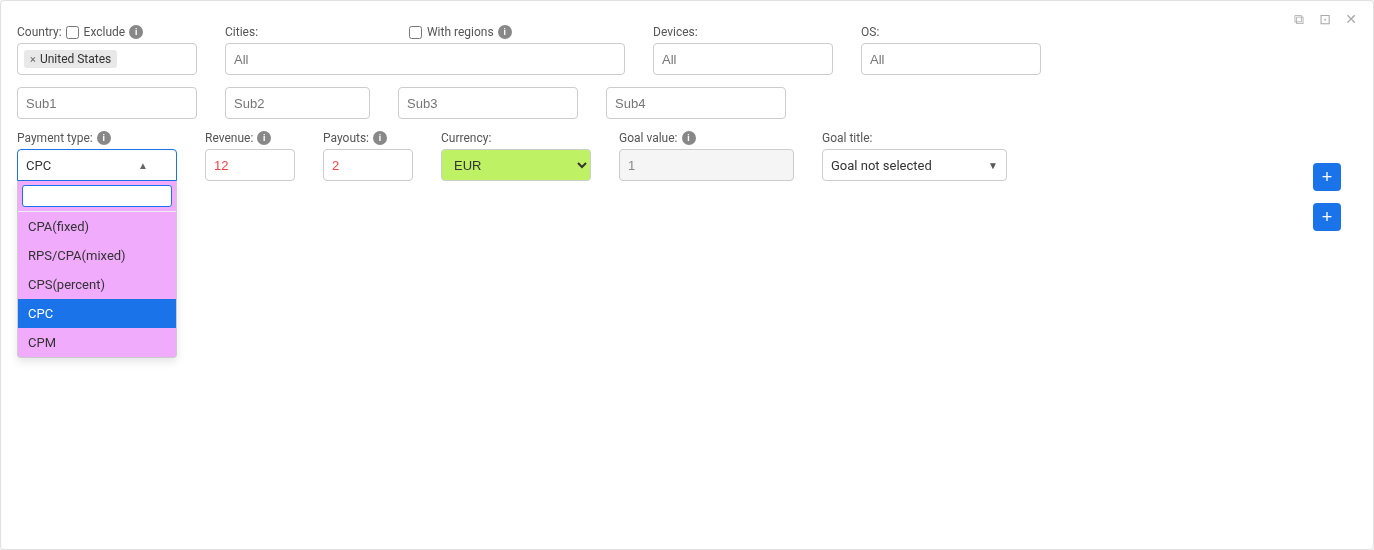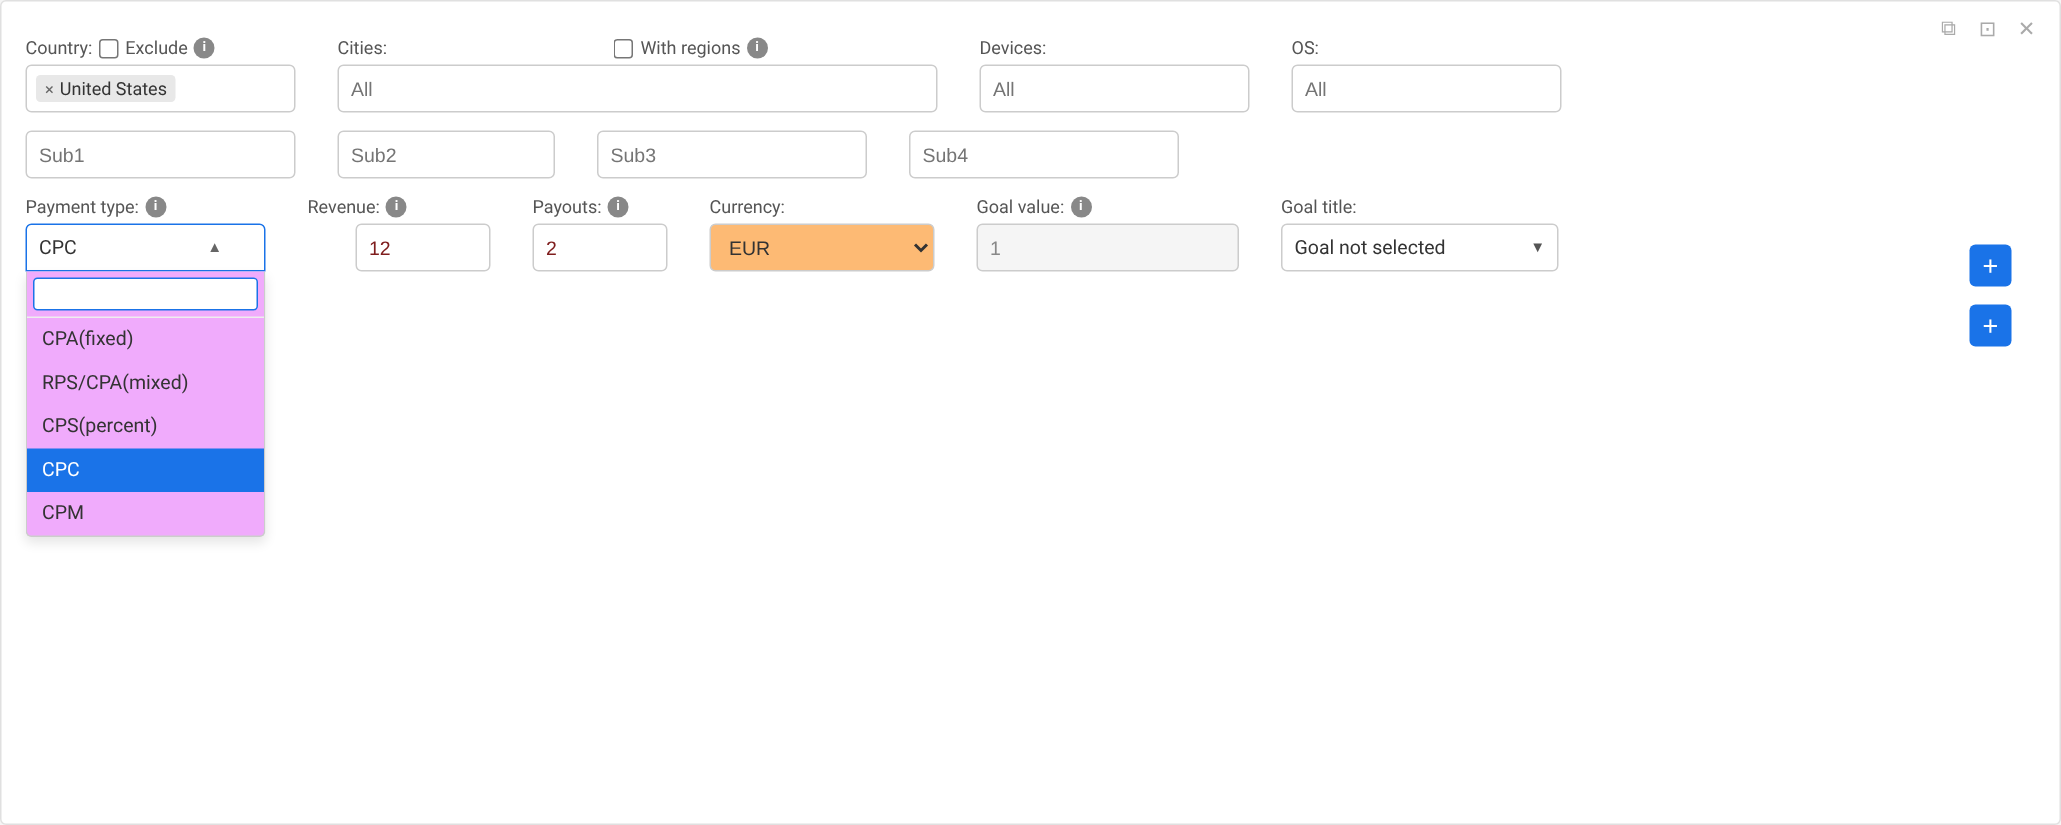--- a/index.html
+++ b/index.html
@@ -107,34 +107,34 @@
       height: 13px;
       cursor: pointer;
     }
     .text-input {
       border: 1px solid #ccc;
       border-radius: 4px;
       padding: 5px 8px;
       font-size: 13px;
       height: 32px;
       background: #fff;
-      color: #7f1d1d;
+      color: #ef4444;
       outline: none;
     }
     .text-input.readonly {
       background: #f5f5f5;
       color: #888;
     }
     .select-input {
       border: 1px solid #ccc;
       border-radius: 4px;
       padding: 5px 8px;
       font-size: 13px;
       height: 32px;
-      background: #fdba74;
+      background: #bef264;
       color: #333;
       outline: none;
       cursor: pointer;
       appearance: auto;
     }
     
     .custom-select-wrapper {
       position: relative;
     }
     .custom-select-display {
@@ -215,21 +215,21 @@
       color: #555;
     }
     
     .sub-input { width: 180px; }
     .sub-input-sm { width: 145px; }
     
     .cities-input { width: 400px; }
     .devices-input { width: 180px; }
     .os-input { width: 180px; }
     
-    .revenue-input { width: 90px; margin-left: 32px; }
+    .revenue-input { width: 90px; }
     .payouts-input { width: 90px; }
     
     .currency-select { width: 150px; }
     
     .goal-value-input { width: 175px; }
     
     .plus-btn {
       position: absolute;
       right: 16px;
       width: 28px;

